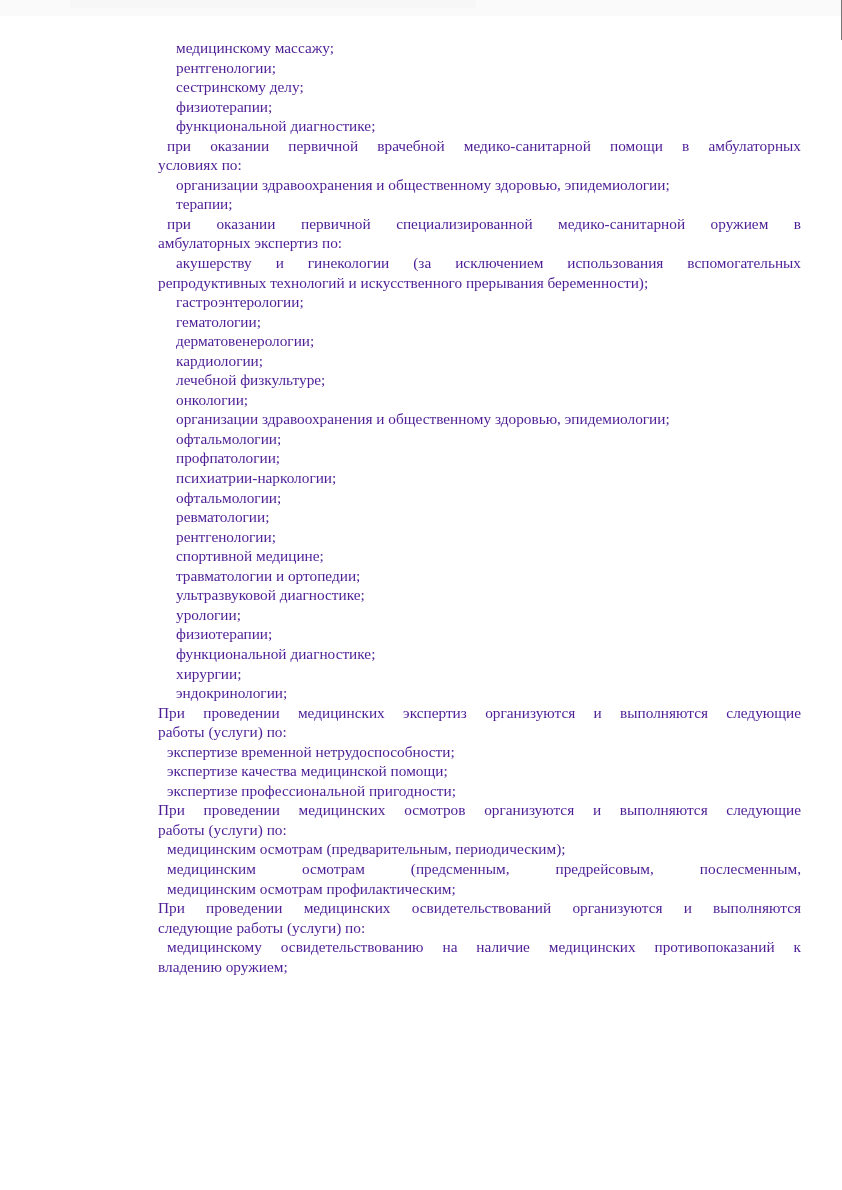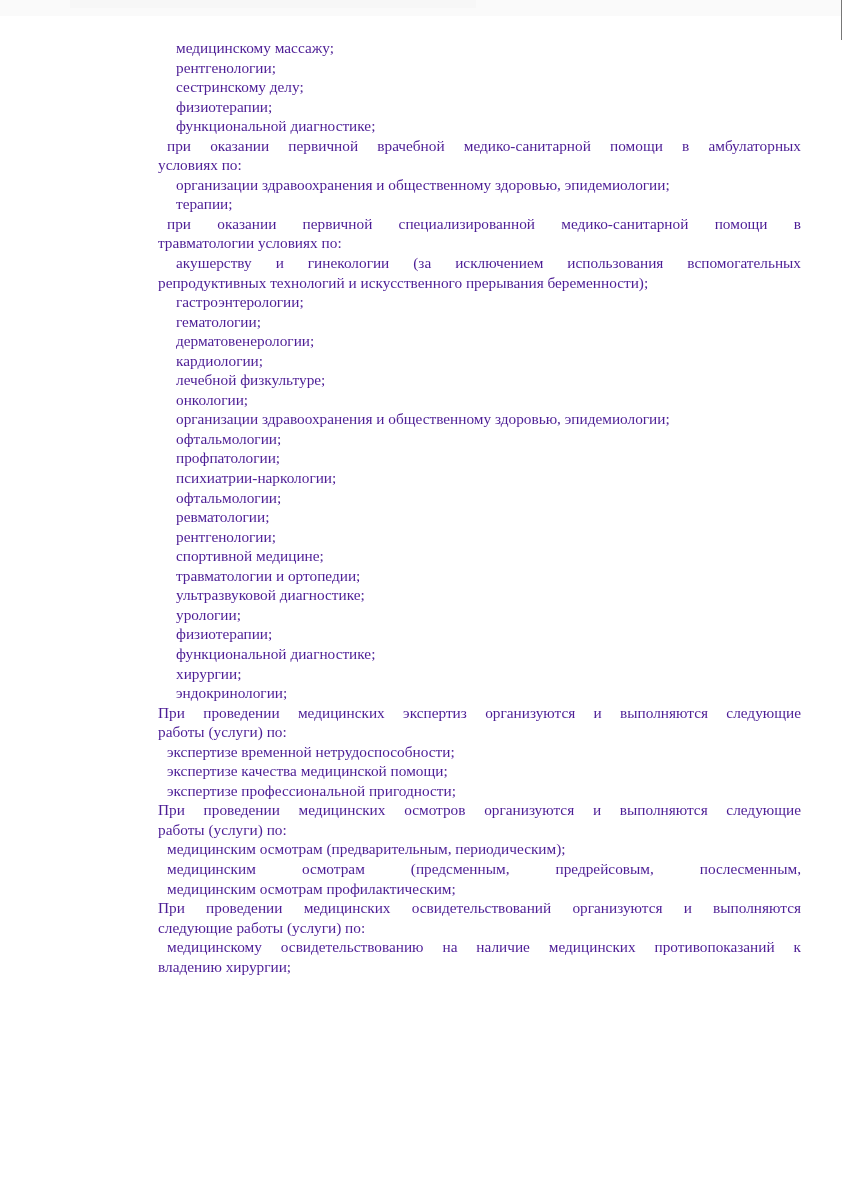--- a/index.html
+++ b/index.html
@@ -74,22 +74,22 @@
   </div>
 
   <div>
     <span class="justify ind1">при оказании первичной врачебной медико-санитарной помощи в амбулаторных</span>
     <span class="line ind0">условиях по:</span>
     <span class="line ind2">организации здравоохранения и общественному здоровью, эпидемиологии;</span>
     <span class="line ind2">терапии;</span>
   </div>
 
   <div>
-    <span class="justify ind1">при оказании первичной специализированной медико-санитарной помощи в</span>
-    <span class="line ind0">травматологии условиях по:</span>
+    <span class="justify ind1">при оказании первичной специализированной медико-санитарной оружием в</span>
+    <span class="line ind0">амбулаторных экспертиз по:</span>
     <span class="justify ind2">акушерству и гинекологии (за исключением использования вспомогательных</span>
     <span class="line ind0">репродуктивных технологий и искусственного прерывания беременности);</span>
 
     <span class="line ind2">гастроэнтерологии;</span>
     <span class="line ind2">гематологии;</span>
     <span class="line ind2">дерматовенерологии;</span>
     <span class="line ind2">кардиологии;</span>
     <span class="line ind2">лечебной физкультуре;</span>
     <span class="line ind2">онкологии;</span>
     <span class="line ind2">организации здравоохранения и общественному здоровью, эпидемиологии;</span>
@@ -122,16 +122,16 @@
     <span class="line ind0">работы (услуги) по:</span>
     <span class="line ind1">медицинским осмотрам (предварительным, периодическим);</span>
     <span class="justify ind1">медицинским осмотрам (предсменным, предрейсовым, послесменным,</span>
     <span class="line ind1">медицинским осмотрам профилактическим;</span>
   </div>
 
   <div>
     <span class="justify ind0">При проведении медицинских освидетельствований организуются и выполняются</span>
     <span class="line ind0">следующие работы (услуги) по:</span>
     <span class="justify ind1">медицинскому освидетельствованию на наличие медицинских противопоказаний к</span>
-    <span class="line ind0">владению хирургии;</span>
+    <span class="line ind0">владению оружием;</span>
   </div>
 
 </div>
 
 </body></html>

